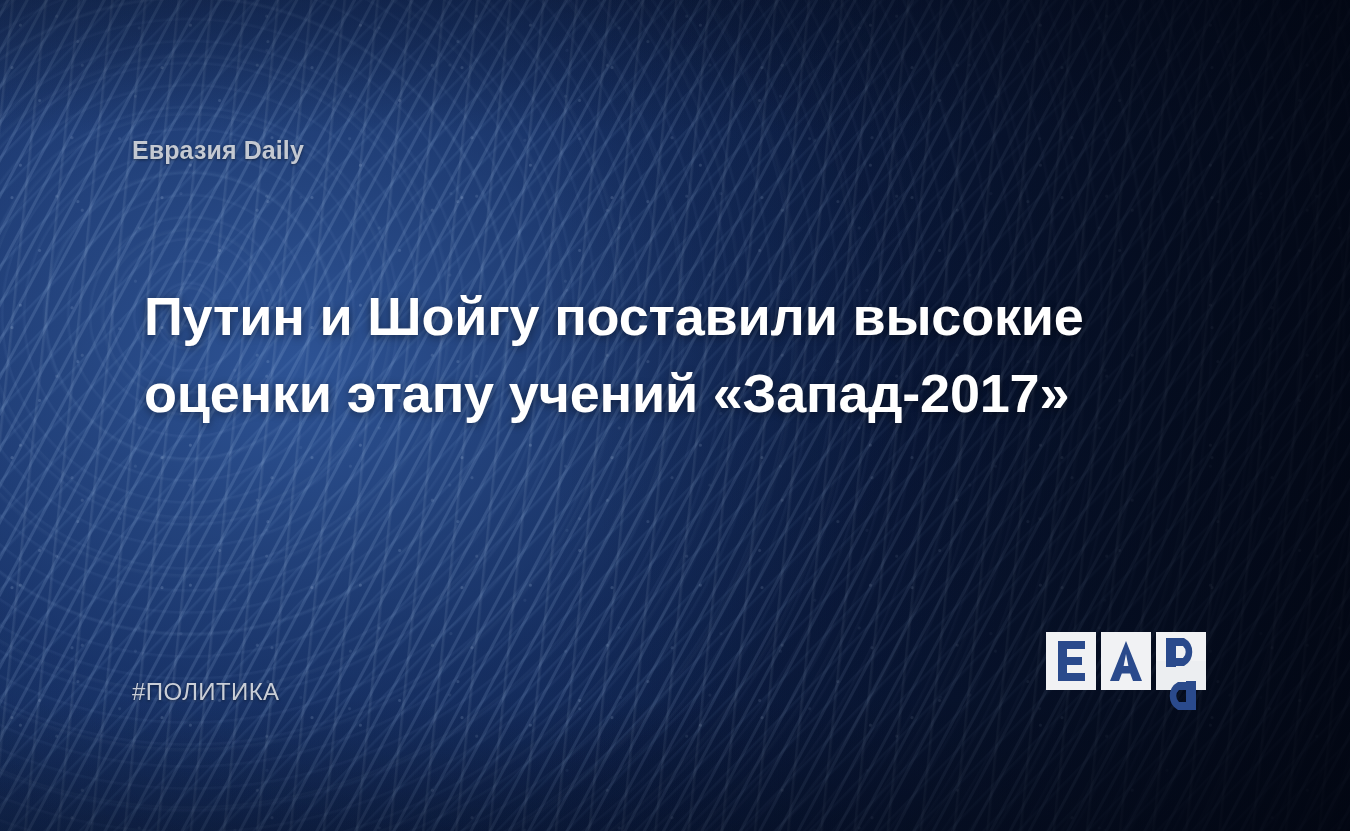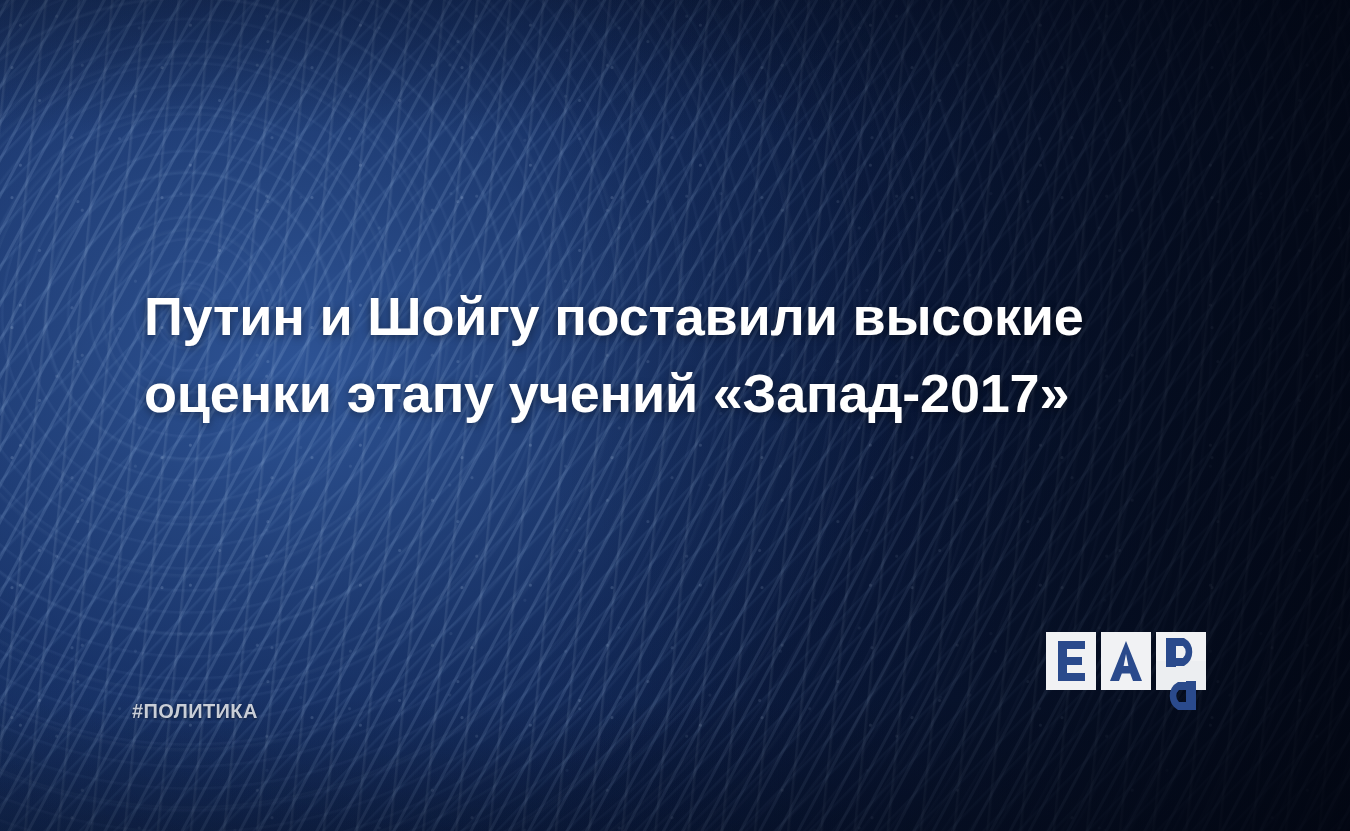--- a/index.html
+++ b/index.html
@@ -172,23 +172,23 @@
     font-weight: bold;
     line-height: 77px;
     letter-spacing: -0.2px;
     color: #ffffff;
     text-shadow: 0 2px 8px rgba(0,0,0,0.42);
   }
 
   .rubric {
     position: absolute;
     left: 132px;
-    top: 700px;
-    font-size: 20px;
-    font-weight: bold;
+    top: 678px;
+    font-size: 24px;
+    font-weight: normal;
     letter-spacing: 0.4px;
     color: #c9ced7;
     text-transform: uppercase;
     white-space: nowrap;
     text-shadow: 0 1px 3px rgba(0,0,0,0.45);
   }
 
   
   .logo-mark {
     position: absolute;
@@ -227,20 +227,21 @@
 <div id="card">
 
   <div class="bg-layer bg-base"></div>
   <div class="bg-layer bg-rings"></div>
   <div class="bg-layer bg-dashes"></div>
   <div class="bg-layer bg-speckle"></div>
   <div class="bg-layer bg-vignette"></div>
 
   <div class="content">
 
+    <div class="brand">Евразия Daily</div>
 
     <h1 class="headline">Путин и Шойгу поставили высокие оценки этапу учений «Запад-2017»</h1>
 
     <div class="rubric">#ПОЛИТИКА</div>
 
     <div class="logo-mark">
 
       <div class="logo-tile">
         <svg width="50" height="58" viewBox="0 0 50 58" aria-hidden="true">
           <path fill="#2a4a8c" d="M12 9 H39 V17 H21 V25 H36 V33 H21 V41 H39 V49 H12 Z"></path>

